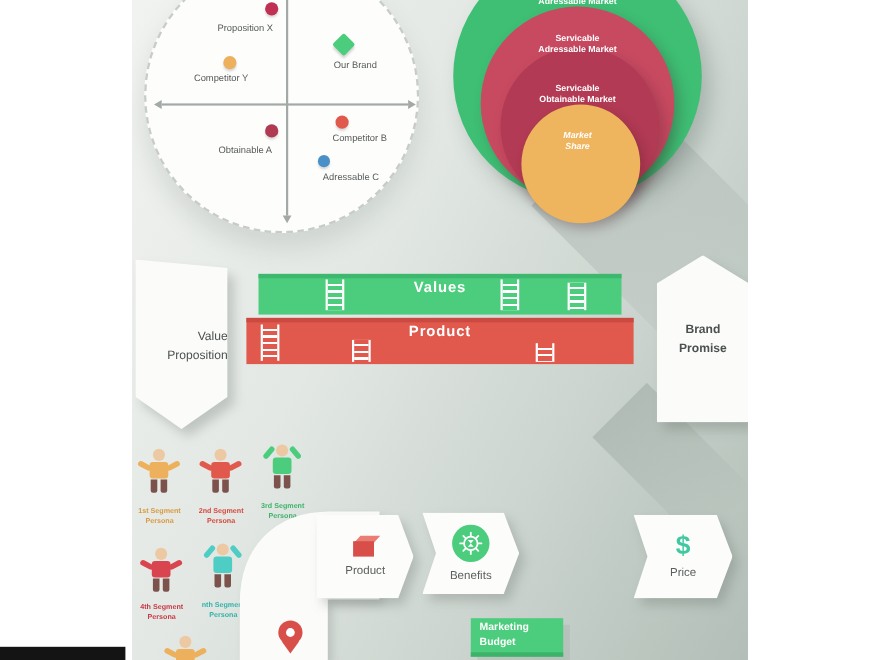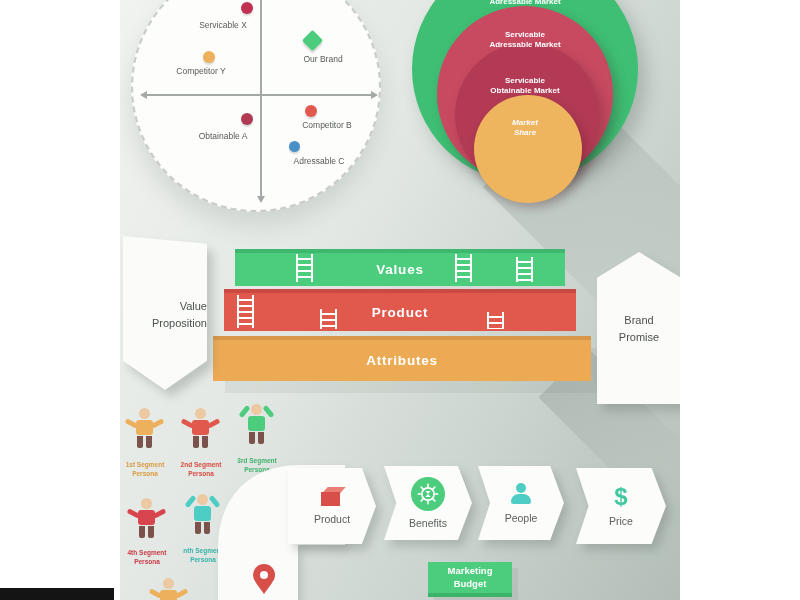--- a/index.html
+++ b/index.html
@@ -22,21 +22,21 @@
   .q-label{font-size:8.5px;color:#565b59;text-align:center;width:72px;}
 
   
   .lshadow{background:linear-gradient(to right,rgba(88,102,94,.20),rgba(88,102,94,0));
            transform:rotate(45deg);transform-origin:0 0;}
   .ring{border-radius:50%;}
   .ring-label{color:#fff;font-weight:bold;font-size:8px;line-height:1.3;text-align:center;
               white-space:pre-line;width:140px;}
 
   
-  .bar{display:flex;align-items:center;justify-content:center;color:#fff;font-weight:bold;
+  .bar{display:flex;align-items:flex-start;justify-content:center;color:#fff;font-weight:bold;
        font-size:13.5px;letter-spacing:.8px;box-sizing:border-box;}
   .bar-values{left:115px;top:249px;width:330px;height:37px;background:#4ccd7d;border-top:4px solid #3eb86e;}
   .bar-benefits{left:104px;top:289px;width:352px;height:42px;background:#e1584d;border-top:4px solid #ca4a41;}
   .bar-attributes{left:93px;top:336px;width:378px;height:45px;background:#edaa55;border-top:4px solid #d89748;
                   box-shadow:12px 12px 0 rgba(104,116,108,.10);}
   .ladder{width:13px;border-left:2px solid #fff;border-right:2px solid #fff;
           background:repeating-linear-gradient(to bottom,transparent 0 4px,#fff 4px 6px);}
   .banner-w{position:absolute;filter:drop-shadow(6px 7px 5px rgba(90,102,95,.28));}
   .banner{background:#fbfbfa;color:#4b514f;font-size:11px;line-height:1.5;text-align:center;
           white-space:pre-line;box-sizing:border-box;}
@@ -66,21 +66,21 @@
   .cube{width:22px;height:20px;position:relative;}
   .cube-top{position:absolute;left:4px;top:0;width:18px;height:6px;background:#e97f74;transform:skewX(-42deg);}
   .cube-front{position:absolute;left:0;top:5px;width:19px;height:14px;background:#d84f4a;}
   .gear-badge{width:34px;height:34px;border-radius:50%;background:#4ccd7d;
               display:flex;align-items:center;justify-content:center;}
   .pi{width:24px;height:23px;}
   .pi-head{width:10px;height:10px;border-radius:50%;background:#4ecdc4;margin:0 auto;}
   .pi-body{width:20px;height:10px;border-radius:10px 10px 3px 3px;background:#4ecdc4;margin:1px auto 0;}
   .dollar{font-size:24px;font-weight:bold;color:#42c8a0;line-height:1;}
   .budget{left:308px;top:562px;width:84px;height:35px;background:#4ccd7d;border-bottom:4px solid #3db269;
-          color:#fff;font-weight:bold;font-size:9.5px;line-height:1.3;text-align:center;
+          color:#fff;font-weight:bold;font-size:9.5px;line-height:1.3;text-align:left;
           display:flex;align-items:center;justify-content:center;padding:0 8px;box-sizing:border-box;
           box-shadow:6px 6px 0 rgba(104,116,108,.12);}
   .pin{left:132px;top:564px;width:24px;height:36px;}
   .pin-head{width:22px;height:22px;border-radius:50%;background:#d84f4a;position:relative;margin:0 auto;}
   .pin-head:after{content:"";position:absolute;left:7px;top:7px;width:8px;height:8px;border-radius:50%;background:#fff;}
   .pin-tail{width:0;height:0;border:8px solid transparent;border-top:11px solid #d84f4a;margin:-3px auto 0;}
 </style>
 </head>
 <body>
 
@@ -96,63 +96,60 @@
     <div class="abs arr" style="left:251px;top:91px;border-width:4px 0 4px 7px;border-left-color:#a3a9a6;"></div>
     <div class="abs arr" style="left:137px;top:196px;border-width:7px 4px 0 4px;border-top-color:#a3a9a6;"></div>
 
     <div class="abs dot" style="left:121px;top:2px;background:#bf3052;"></div>
     <div class="abs dot" style="left:83px;top:51px;background:#edb05c;"></div>
     <div class="abs diamond" style="left:185px;top:33px;background:#4ccd7d;"></div>
     <div class="abs dot" style="left:121px;top:113px;background:#b03a52;"></div>
     <div class="abs dot" style="left:185px;top:105px;background:#e1584d;"></div>
     <div class="abs dot" style="left:169px;top:141px;width:11px;height:11px;background:#4a90c8;"></div>
 
-    <div class="abs q-label" style="left:67px;top:20px;">Servicable X</div>
+    <div class="abs q-label" style="left:67px;top:20px;">Proposition X</div>
     <div class="abs q-label" style="left:45px;top:66px;">Competitor Y</div>
     <div class="abs q-label" style="left:167px;top:54px;">Our Brand</div>
     <div class="abs q-label" style="left:67px;top:131px;">Obtainable A</div>
     <div class="abs q-label" style="left:171px;top:120px;">Competitor B</div>
     <div class="abs q-label" style="left:163px;top:156px;">Adressable C</div>
 
     <div class="abs ring" style="left:292px;top:-44px;width:226px;height:226px;background:#3ebf74;box-shadow:8px 10px 18px rgba(80,95,88,.30);"></div>
     <div class="abs ring" style="left:317px;top:6px;width:176px;height:176px;background:#c84a61;box-shadow:5px 6px 12px rgba(60,20,30,.25);"></div>
     <div class="abs ring" style="left:335px;top:43px;width:144px;height:144px;background:#b23a54;box-shadow:5px 6px 12px rgba(60,20,30,.25);"></div>
     <div class="abs ring" style="left:354px;top:95px;width:108px;height:108px;background:#efb45e;box-shadow:4px 5px 10px rgba(60,20,30,.25);"></div>
 
     <div class="abs ring-label" style="left:335px;top:-3px;">Adressable Market</div>
     <div class="abs ring-label" style="left:335px;top:30px;">Servicable
 Adressable Market</div>
     <div class="abs ring-label" style="left:335px;top:76px;">Servicable
 Obtainable Market</div>
     <div class="abs ring-label" style="left:355px;top:118px;width:100px;font-style:italic;">Market
 Share</div>
 
     <div class="abs lshadow" style="left:468px;top:348px;width:140px;height:70px;"></div>
-    <div class="abs bar bar-attributes">
-      <span>Attributes</span>
-    </div>
     <div class="abs bar bar-benefits">
       <span>Product</span>
     </div>
     <div class="abs bar bar-values">
       <span>Values</span>
     </div>
 
     <div class="abs ladder" style="left:176px;top:254px;height:28px;"></div>
     <div class="abs ladder" style="left:335px;top:254px;height:28px;"></div>
     <div class="abs ladder" style="left:396px;top:257px;height:25px;"></div>
     <div class="abs ladder" style="left:117px;top:295px;height:33px;"></div>
     <div class="abs ladder" style="left:200px;top:309px;height:20px;"></div>
     <div class="abs ladder" style="left:367px;top:312px;height:17px;"></div>
 
     <div class="banner-w" style="left:3px;top:236px;">
       <div class="banner banner-left">Value
 Proposition</div>
     </div>
-    <div class="banner-w" style="left:477px;top:252px;">
+    <div class="banner-w" style="left:477px;top:232px;font-weight:bold;">
       <div class="banner banner-right">Brand
 Promise</div>
     </div>
 
     <div class="figure" style="left:6px;top:408px;--c:#edb05c;">
       <div class="f-head"></div>
       <div class="f-body">
           <i class="f-arm l"></i>
           <i class="f-arm r"></i>
         </div>
@@ -251,29 +248,20 @@
                 <line x1="14.4" y1="14.4" x2="16.2" y2="16.2"></line>
               <line x1="3.8" y1="16.2" x2="5.6" y2="14.4"></line>
                 <line x1="14.4" y1="5.6" x2="16.2" y2="3.8"></line>
             </g>
             <path d="M7.6 7.2 h4.8 l-2.4 2.8 2.4 2.8 h-4.8 l2.4 -2.8 z" fill="#fff"></path>
           </svg>
         </div>
         <div class="card-label">Benefits</div>
       </div>
     </div>
-    <div class="card-w" style="left:358px;top:466px;">
-      <div class="card" style="width:86px;height:74px;">
-        <div class="pi">
-          <div class="pi-head"></div>
-            <div class="pi-body"></div>
-        </div>
-        <div class="card-label">People</div>
-      </div>
-    </div>
     <div class="card-w" style="left:456px;top:468px;">
       <div class="card" style="width:90px;height:76px;">
         <div class="dollar">$</div>
         <div class="card-label">Price</div>
       </div>
     </div>
 
     <div class="abs budget">
       <span>Marketing Budget</span>
     </div>

